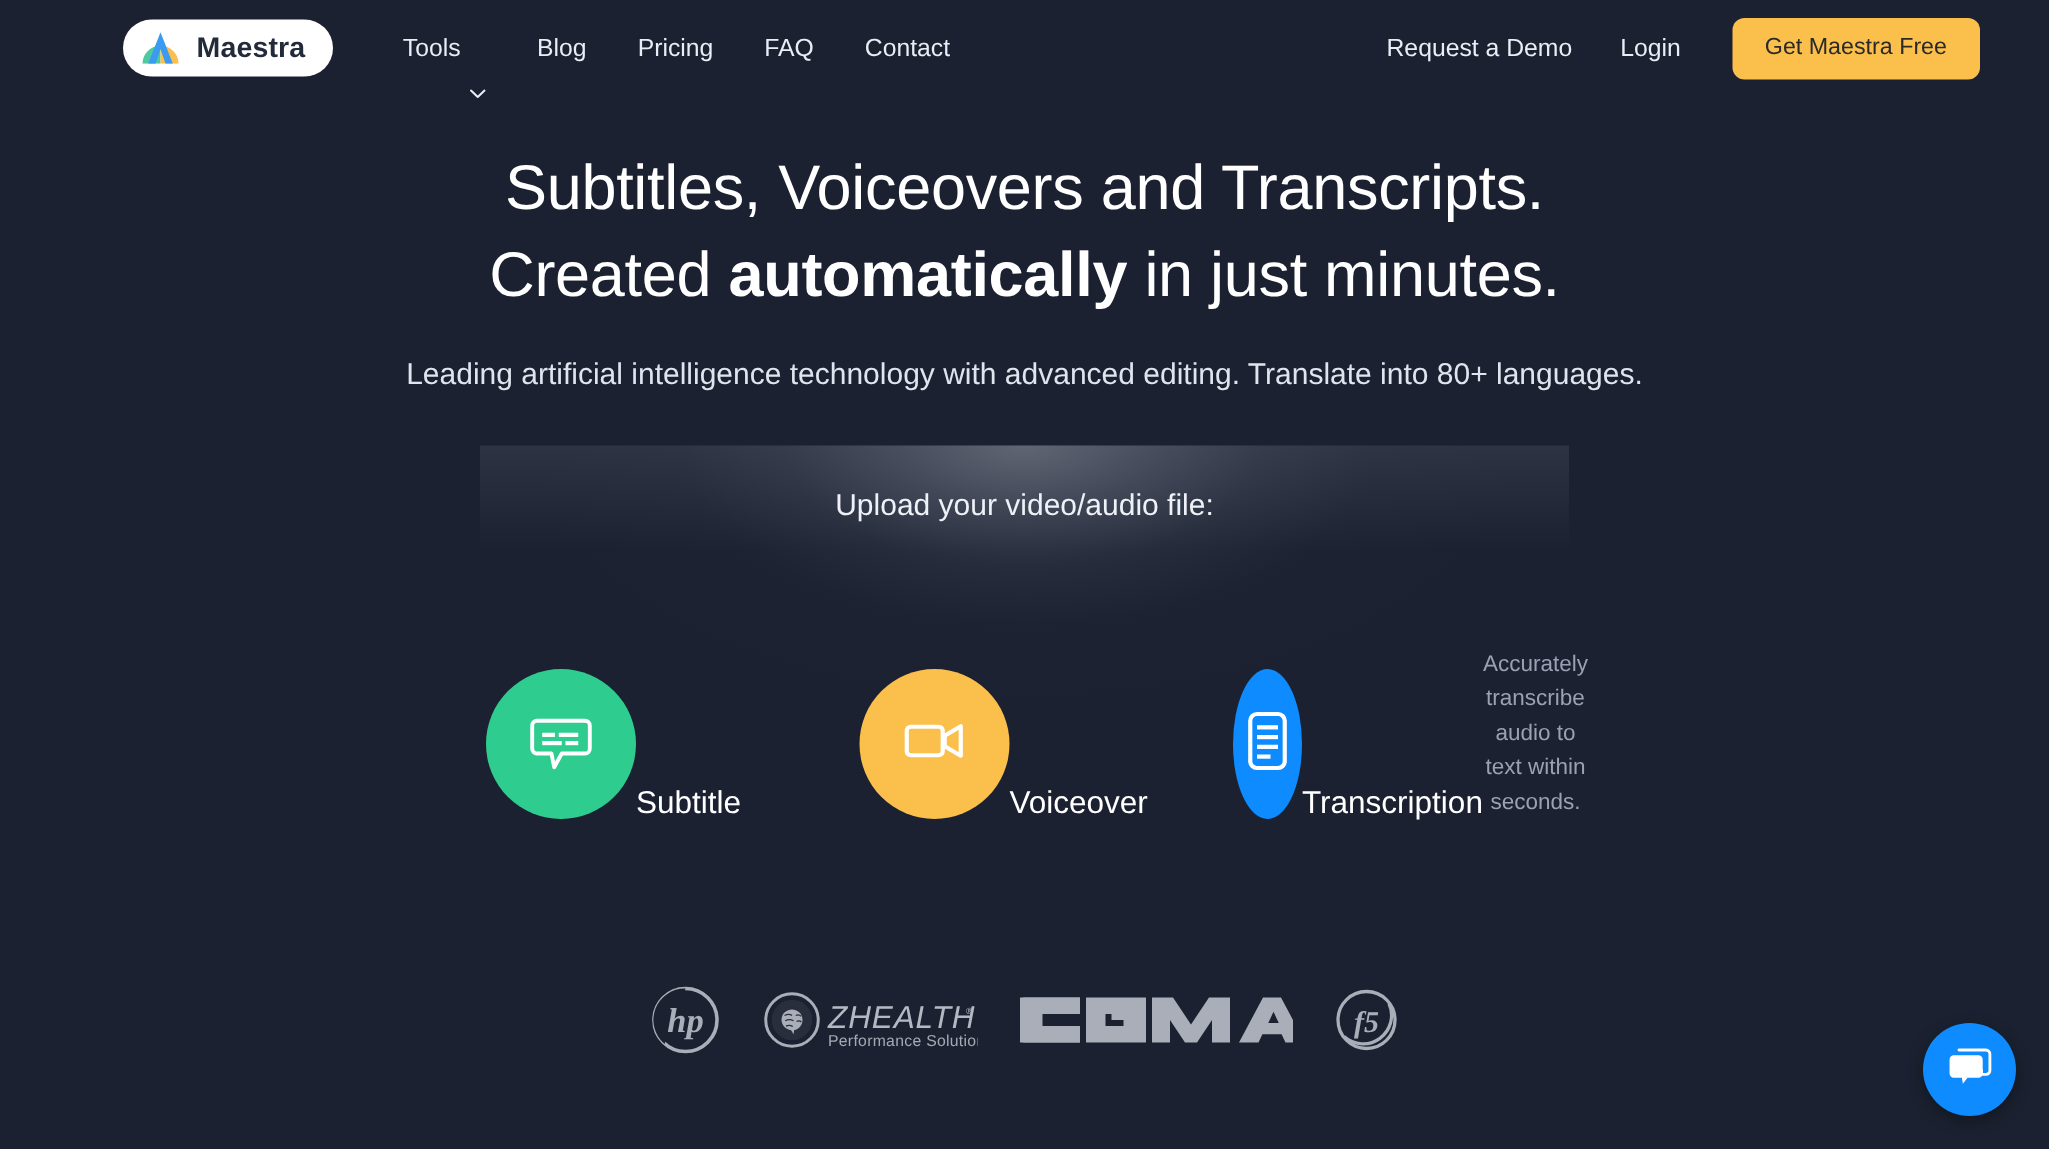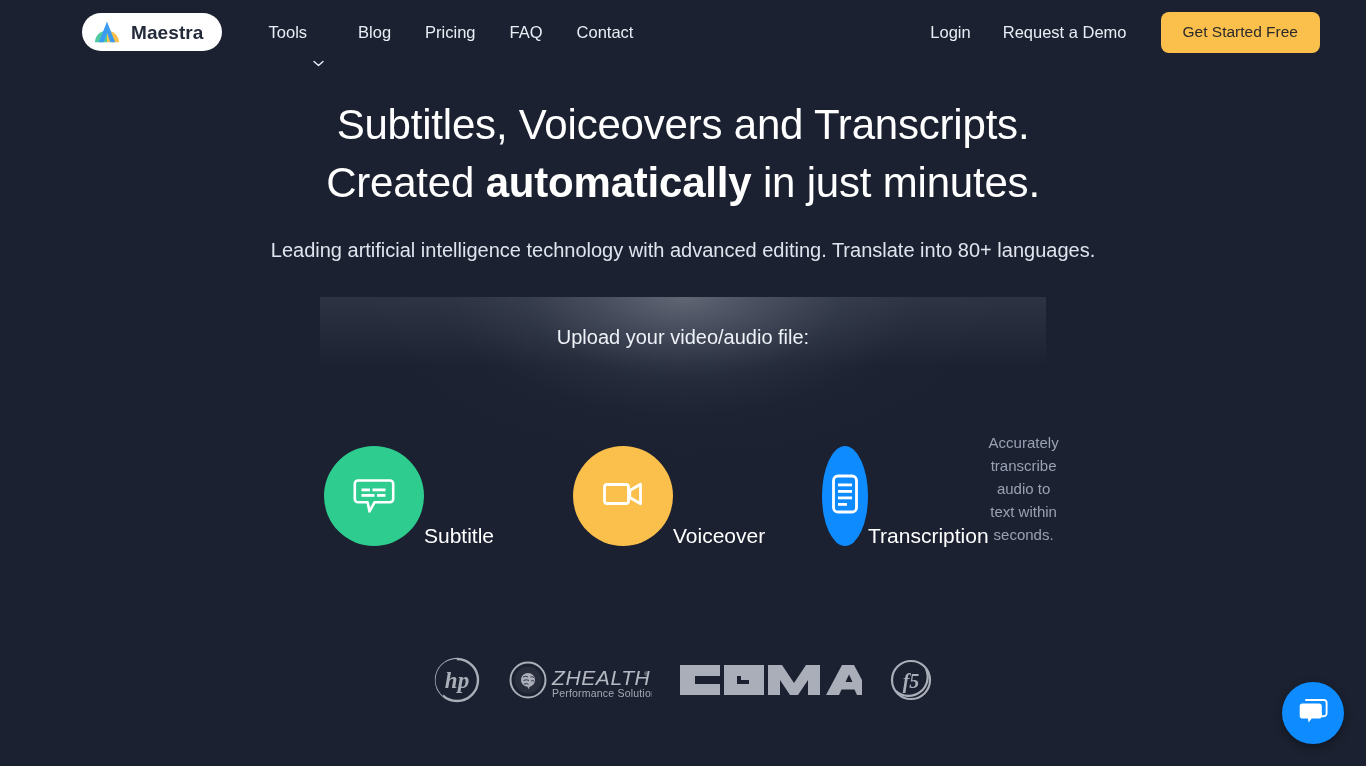--- a/index.html
+++ b/index.html
@@ -283,23 +283,23 @@
           </span>
         </div>
         <div class="nav-link">Blog</div>
         <div class="nav-link">Pricing</div>
         <div class="nav-link">FAQ</div>
         <div class="nav-link">Contact</div>
       </div>
     </div>
 
     <div class="nav-right">
+      <div class="nav-link">Request a Demo</div>
       <div class="nav-link">Login</div>
-      <div class="nav-link">Request a Demo</div>
-      <button class="cta-btn">Get Started Free</button>
+      <button class="cta-btn">Get Maestra Free</button>
     </div>
   </div>
 
   <div class="hero">
     <h1>
       <span>Subtitles, Voiceovers and Transcripts.</span><br>
       <span>Created </span><b>automatically</b><span> in just minutes.</span>
     </h1>
     <div class="hero-sub">Leading artificial intelligence technology with advanced editing. Translate into 80+ languages.</div>
   </div>

